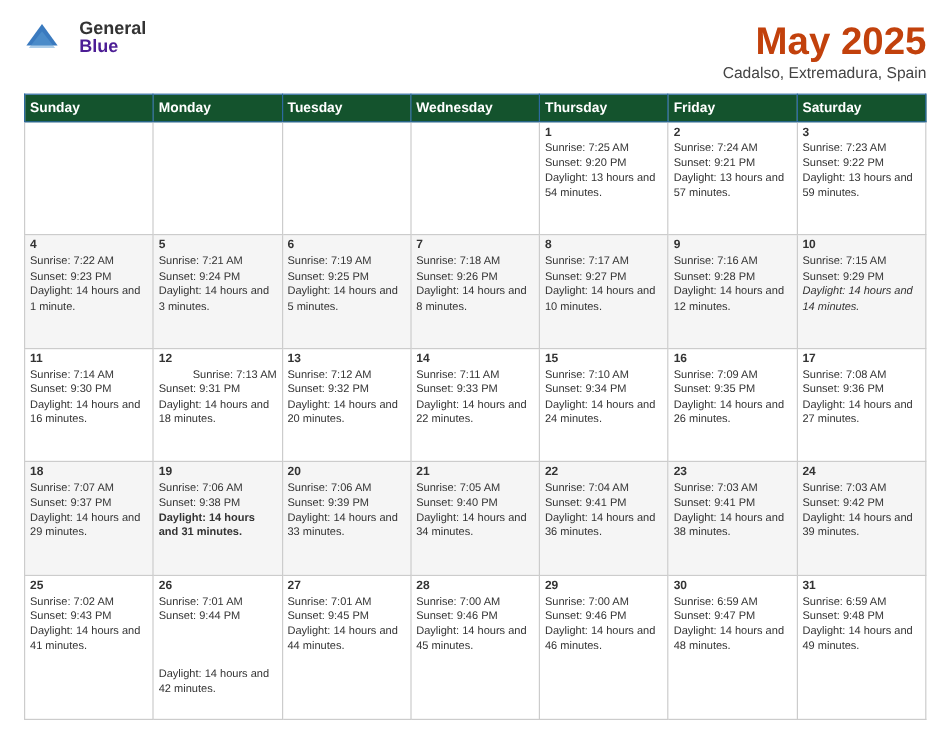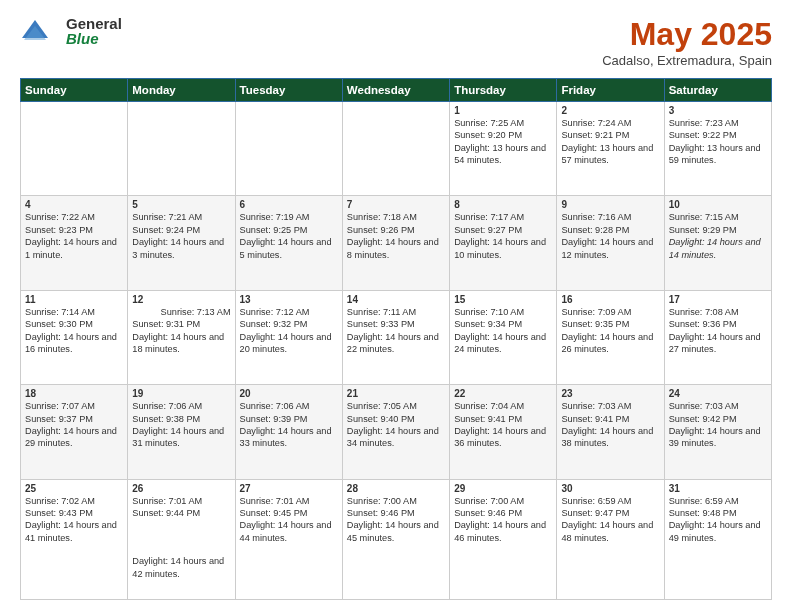--- a/index.html
+++ b/index.html
@@ -35,22 +35,21 @@
       line-height: 1;
     }
     .logo-general {
       font-size: 15px;
       font-weight: bold;
       color: #333;
     }
     .logo-blue {
       font-size: 15px;
       font-weight: bold;
-      color: #15803d;
-      font-style: italic;
+      color: #4c1d95;
     }
     .logo-icon {
       width: 30px;
       height: 30px;
     }
     .title-block {
       text-align: right;
     }
     .cal-title {
       font-size: 32px;
@@ -252,21 +251,21 @@
           <td>
             <span class="day-num">18</span>
             <div style="line-height: 1.35;">Sunrise: 7:07 AM</div>
             <div style="line-height: 1.35;">Sunset: 9:37 PM</div>
             <div style="line-height: 1.35;">Daylight: 14 hours and 29 minutes.</div>
           </td>
           <td>
             <span class="day-num">19</span>
             <div style="line-height: 1.35;">Sunrise: 7:06 AM</div>
             <div style="line-height: 1.35;">Sunset: 9:38 PM</div>
-            <div style="line-height: 1.35;">Daylight: 14 hours and 31 minutes.</div>
+            <div style="line-height: 1.35; font-weight: bold;">Daylight: 14 hours and 31 minutes.</div>
           </td>
           <td>
             <span class="day-num">20</span>
             <div style="line-height: 1.35;">Sunrise: 7:06 AM</div>
             <div style="line-height: 1.35;">Sunset: 9:39 PM</div>
             <div style="line-height: 1.35;">Daylight: 14 hours and 33 minutes.</div>
           </td>
           <td>
             <span class="day-num">21</span>
             <div style="line-height: 1.35;">Sunrise: 7:05 AM</div>

